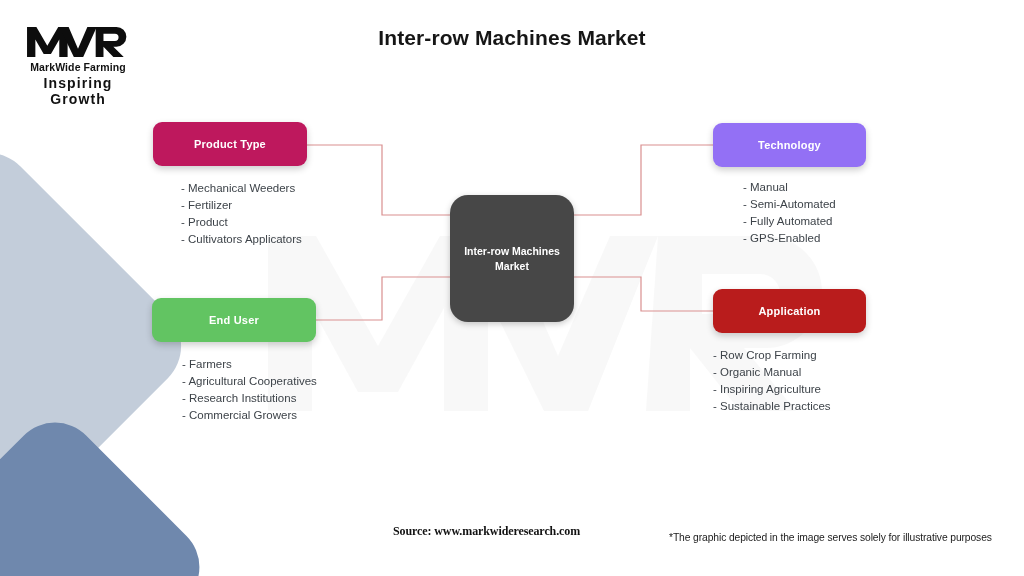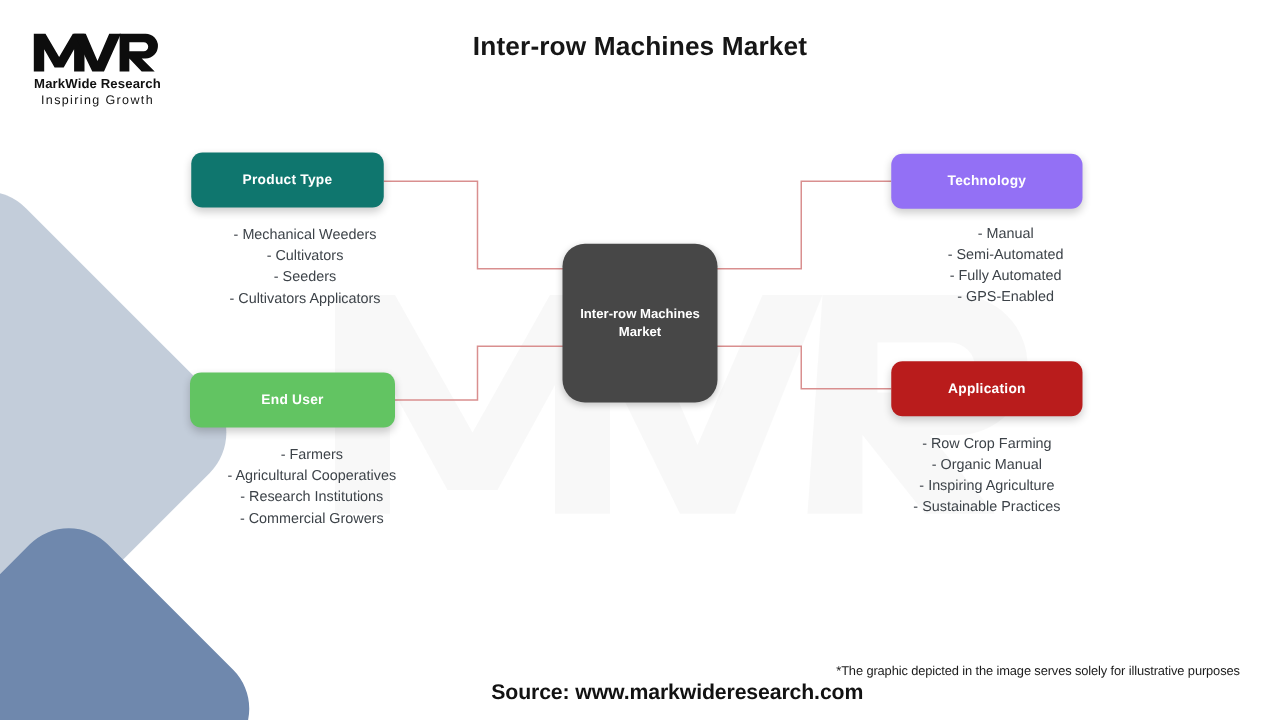--- a/index.html
+++ b/index.html
@@ -40,21 +40,21 @@
 
   
   .logo{position:absolute;left:16px;top:22px;width:124px;}
   .logo .mark{display:block;width:104px;height:38px;margin:0 auto;}
   .logo .brand{
     font-size:10.5px;font-weight:bold;color:#111;
     text-align:center;letter-spacing:.1px;margin-top:1px;
     font-family:"Liberation Sans", sans-serif;
   }
   .logo .tagline{
-    font-size:10px;font-weight:normal;color:#111;
+    font-size:14px;font-weight:bold;color:#111;
     text-align:center;letter-spacing:1.1px;margin-top:2px;
   }
 
   
   .page-title{
     position:absolute;left:0;top:26px;width:1024px;
     text-align:center;
     font-size:21px;font-weight:bold;color:#161616;
     letter-spacing:.1px;
   }
@@ -85,46 +85,46 @@
     box-shadow:0 3px 7px rgba(0,0,0,.20);
     color:#ffffff;
     font-size:11px;font-weight:bold;
     letter-spacing:.2px;
   }
   .cat-list{
     list-style:none;margin:0;padding:0;
     color:#3d4349;
     font-size:11.5px;
     line-height:1.48;
-    text-align:center;
   }
   .cat-list li{white-space:nowrap;}
 
   
   #cat-product{left:153px;top:122px;}
-  #cat-product .cat-head{width:154px;height:44px;background:#0f766e;}
+  #cat-product .cat-head{width:154px;height:44px;background:#be185d;}
   #cat-product .cat-list{margin-top:14px;margin-left:28px;}
 
   #cat-enduser{left:152px;top:298px;}
   #cat-enduser .cat-head{width:164px;height:44px;background:#62c462;}
   #cat-enduser .cat-list{margin-top:14px;margin-left:30px;}
 
   #cat-technology{left:713px;top:123px;}
   #cat-technology .cat-head{width:153px;height:44px;background:#9370f5;}
   #cat-technology .cat-list{margin-top:12px;margin-left:30px;}
 
   #cat-application{left:713px;top:289px;}
   #cat-application .cat-head{width:153px;height:44px;background:#b91c1c;}
   #cat-application .cat-list{margin-top:14px;}
 
   
   .source{
-    position:absolute;left:393px;top:544px;
-    font-size:17px;font-weight:bold;color:#121212;
+    position:absolute;left:393px;top:524px;
+    font-size:12px;font-weight:bold;color:#121212;
     letter-spacing:-.1px;
+    font-family:Liberation Serif, serif;
   }
   .disclaimer{
     position:absolute;left:669px;top:532px;
     font-size:10.3px;color:#1b1b1b;
     letter-spacing:-.1px;
   }
 </style>
 </head>
 <body>
 
@@ -145,21 +145,21 @@
   </div>
 
   <div class="logo">
     <svg class="mark" viewBox="0 0 200 70" xmlns="http://www.w3.org/2000/svg">
       <g fill="#0d0d0d">
         <polygon points="2,66 2,8 20,8 41,44 62,8 80,8 80,66 64,66 64,32 48,60 34,60 18,32 18,66"></polygon>
         <polygon points="64,8 82,8 100,50 118,8 136,8 110,66 92,66"></polygon>
         <path d="M134 8 h40 a19 19 0 0 1 0 38 h-6 l20 20 h-20 l-19 -20 h-0 v20 h-15 z M149 21 v14 h22 a7 7 0 0 0 0 -14 z"></path>
       </g>
     </svg>
-    <div class="brand">MarkWide Research</div>
+    <div class="brand">MarkWide Farming</div>
     <div class="tagline">Inspiring Growth</div>
   </div>
 
   <div class="page-title">Inter-row Machines Market</div>
 
   <svg class="connectors" viewBox="0 0 1024 576" xmlns="http://www.w3.org/2000/svg">
     <g fill="none" stroke="#d98f8f" stroke-width="1.2">
 
       <path d="M307 145 H382 V215 H452"></path>
 
@@ -174,22 +174,22 @@
   <div class="hub">
     <div class="hub-label">Inter-row Machines Market</div>
   </div>
 
   <div class="cat" id="cat-product">
     <div class="cat-head">
       <span>Product Type</span>
     </div>
     <ul class="cat-list">
       <li>- Mechanical Weeders</li>
-      <li>- Cultivators</li>
-      <li>- Seeders</li>
+      <li>- Fertilizer</li>
+      <li>- Product</li>
       <li>- Cultivators Applicators</li>
     </ul>
   </div>
 
   <div class="cat" id="cat-technology">
     <div class="cat-head">
       <span>Technology</span>
     </div>
     <ul class="cat-list">
       <li>- Manual</li>

